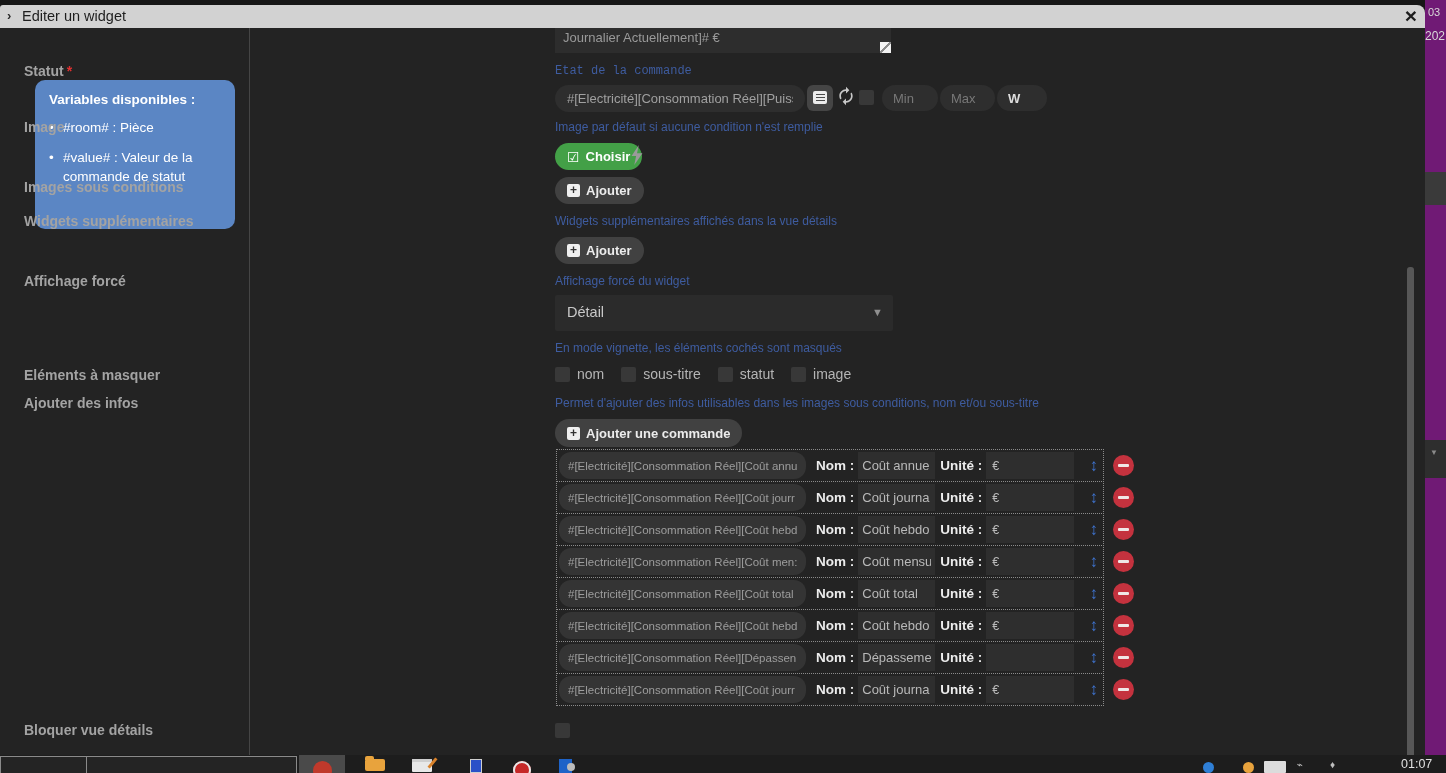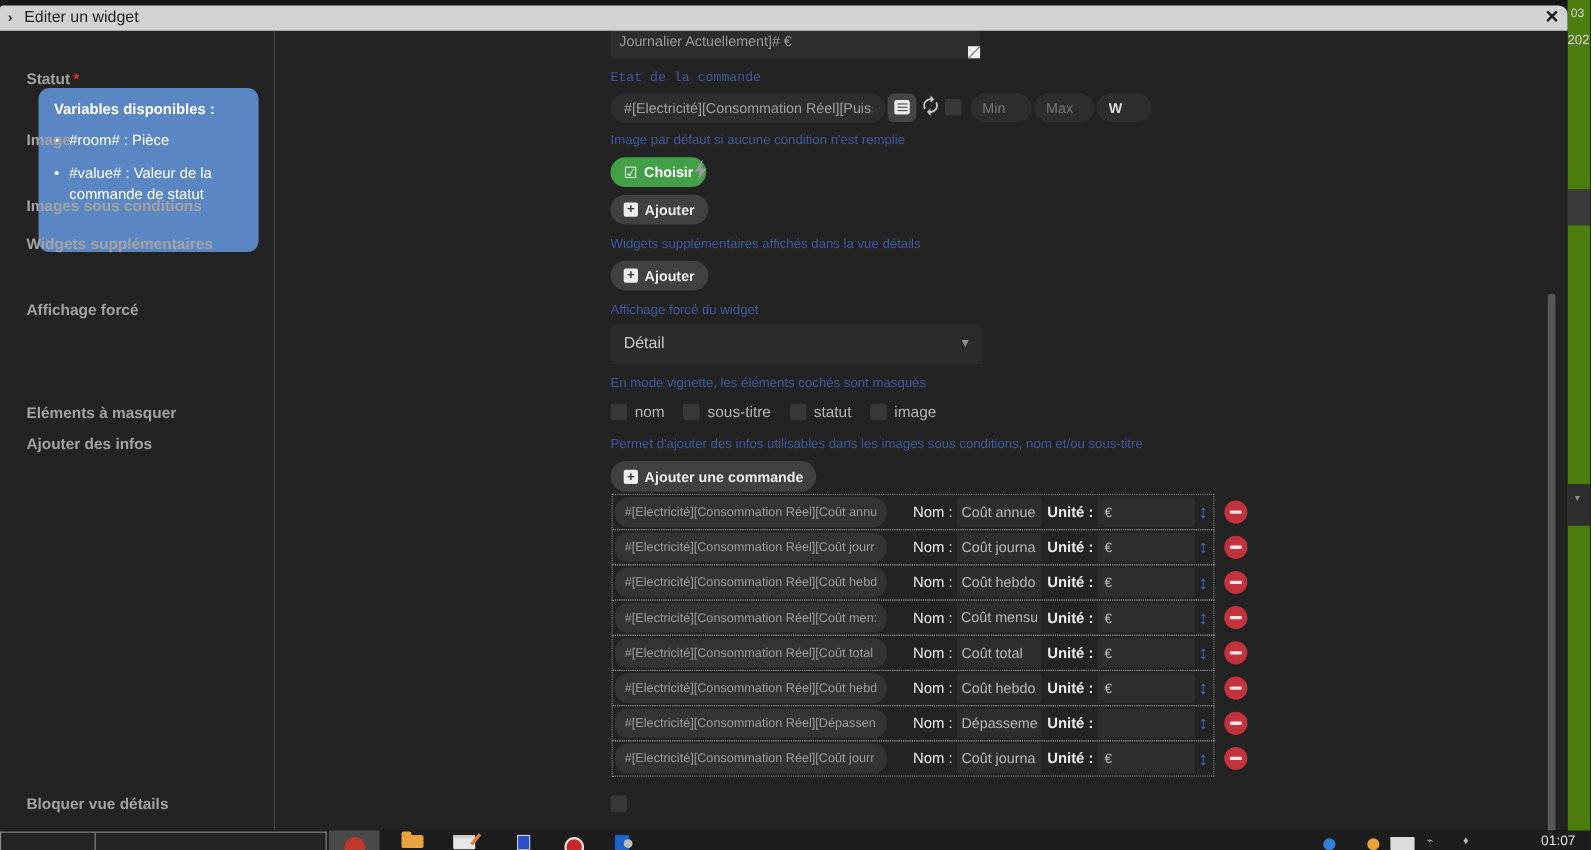--- a/index.html
+++ b/index.html
@@ -1,20 +1,20 @@
 <!DOCTYPE html>
 <html><head>
 <meta charset="utf-8">
 <style>
   html,body{margin:0;padding:0;background:#0e0e0e;}
   *{box-sizing:border-box;font-family:"Liberation Sans","DejaVu Sans",sans-serif;}
   #screen{position:relative;width:1446px;height:773px;overflow:hidden;background:#161616;}
 
   
-  .bg-strip{position:absolute;left:1425px;top:0;width:21px;height:773px;background:#4d7c0f;}
+  .bg-strip{position:absolute;left:1425px;top:0;width:21px;height:773px;background:#701a75;}
   .bg-date1{position:absolute;left:3px;top:6px;color:#d8d8d8;font-size:11px;}
   .bg-date2{position:absolute;left:0px;top:29px;color:#d8d8d8;font-size:12px;}
   .bg-block1{position:absolute;left:0;top:172px;width:21px;height:33px;background:#3a3a3a;}
   .bg-block2{position:absolute;left:0;top:440px;width:21px;height:38px;background:#2e2e2e;}
   .bg-caret{position:absolute;left:5px;top:8px;color:#8a8a8a;font-size:8px;}
 
   
   .modal-body{position:absolute;left:0;top:28px;width:1425px;height:727px;background:#232323;overflow:hidden;}
   .modal-header{position:absolute;left:0;top:5px;width:1425px;height:23px;background:#d2d2d2;border-top-left-radius:3px;border-top-right-radius:8px;z-index:30;}
   .modal-title{position:absolute;left:22px;top:3px;font-size:14.5px;color:#1e1e1e;}
@@ -67,21 +67,21 @@
   .select-box .sel-caret{position:absolute;right:10px;top:11px;color:#8f8f8f;font-size:11px;}
 
   .mask-row{position:absolute;left:555px;top:338px;display:flex;gap:17px;align-items:center;}
   .mask-item{display:flex;align-items:center;gap:7px;color:#b5b5b5;font-size:14px;}
 
   
   #cmd-rows{position:absolute;left:556px;top:422px;width:600px;}
   .cmd-row{display:flex;align-items:center;height:33px;margin-top:-1px;}
   .row-box{width:548px;height:33px;border:1px dotted #8b8b8b;display:flex;align-items:center;padding:1px 2px;}
   .row-cmd{width:247px;height:27px;border-radius:12px;background:#343434;font-size:11.5px;padding:0 9px;color:#9d9d9d;flex:none;}
-  .lbl-nom{color:#ececec;font-weight:400;font-size:13.5px;margin-left:24px;white-space:nowrap;flex:none;}
+  .lbl-nom{color:#ececec;font-weight:700;font-size:13.5px;margin-left:10px;white-space:nowrap;flex:none;}
   .row-nom{width:77px;height:27px;margin-left:4px;font-size:13px;padding:0 4px;color:#b9b9b9;background:#2e2e2e;flex:none;}
   .lbl-unite{color:#ececec;font-weight:700;font-size:13.5px;margin-left:5px;white-space:nowrap;flex:none;}
   .row-unite{width:88px;height:27px;margin-left:4px;font-size:12.5px;padding:0 6px;color:#b9b9b9;background:#2e2e2e;flex:none;}
   .sort-icn{margin-left:auto;margin-right:3px;color:#3e73cf;font-weight:700;font-size:17px;cursor:pointer;}
   .minus-btn{position:relative;width:21px;height:21px;border-radius:50%;background:#c4323e;margin-left:9px;cursor:pointer;flex:none;}
   .minus-btn span{position:absolute;left:5px;top:9px;width:11px;height:3px;border-radius:1px;background:#efe6e6;}
 
   .bloquer-chk{position:absolute;left:555px;top:695px;}
 
   

